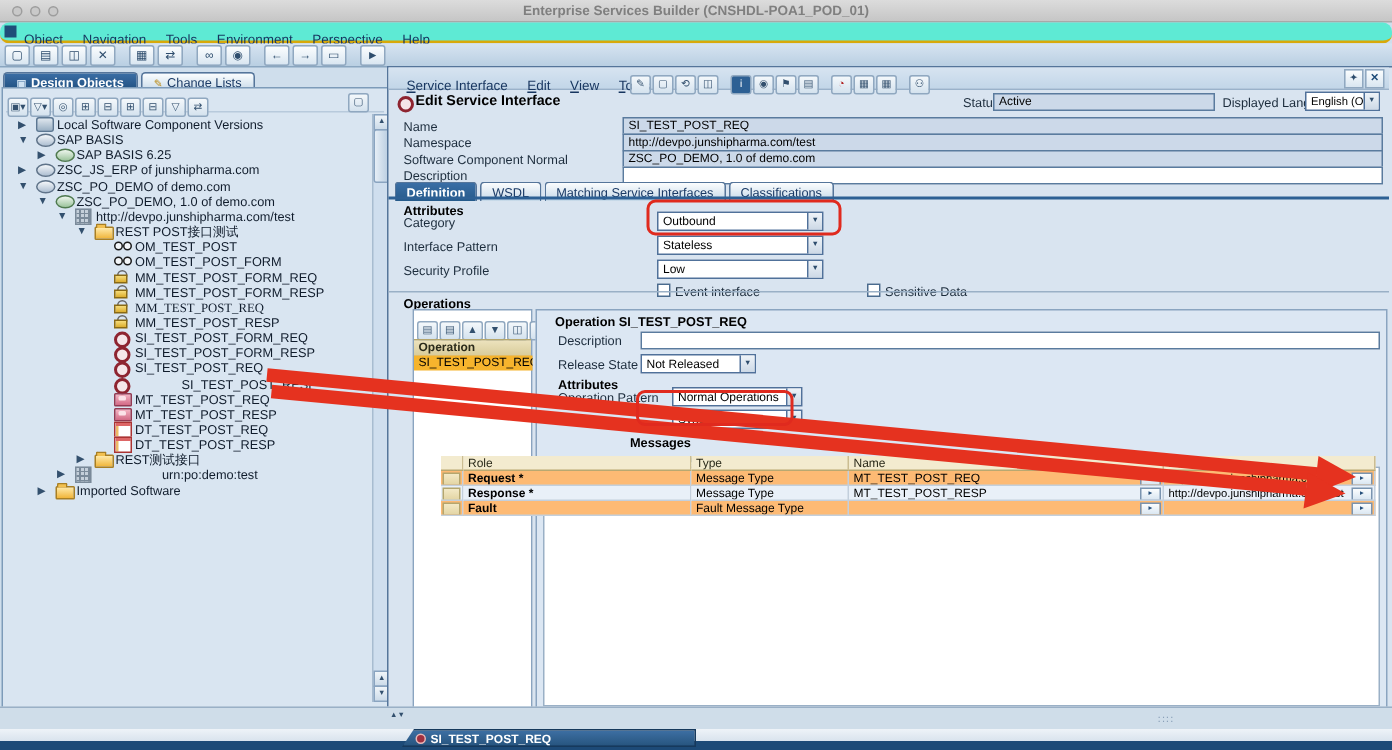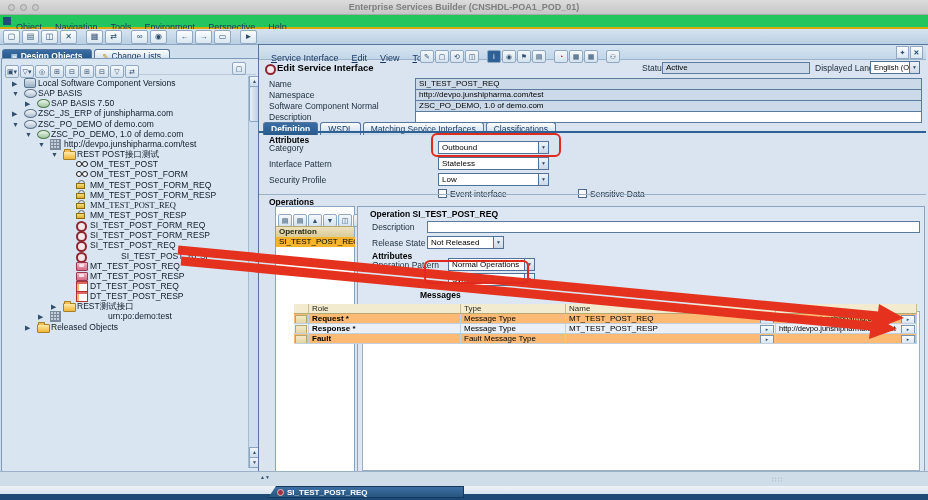--- a/index.html
+++ b/index.html
@@ -6,21 +6,21 @@
   #screen{position:relative;width:928px;height:500px;background:#cfdeec;overflow:hidden;
     font-family:"Liberation Sans",sans-serif;outline:1px solid #6b87a3;
     -webkit-font-smoothing:antialiased;}
   .abs{position:absolute;}
   
   #titlebar{left:0;top:0;width:928px;height:14px;background:linear-gradient(#dcdcdc,#c6c6c6);
     border-bottom:1px solid #a8a8a8;}
   .tl-dot{position:absolute;top:4px;width:7px;height:7px;border-radius:50%;
     background:#c9c9c9;border:1px solid #9d9d9d;box-sizing:border-box;}
   #title-text{width:100%;text-align:center;font-size:9px;font-weight:bold;color:#7f7f7f;line-height:14px;}
-  #menubar{left:0;top:15px;width:928px;height:12px;background:#22c55e;border-bottom:2px solid #d8a90a;}
+  #menubar{left:0;top:15px;width:928px;height:12px;background:#5eead4;border-bottom:2px solid #d8a90a;border-radius:6px;}
   #menubar .msq{position:absolute;left:3px;top:2px;width:8px;height:8px;background:#1f4e79;}
   .menu-item{display:inline-block;font-size:9px;color:#16355f;margin-right:13px;cursor:default;}
   .menu-item u{text-decoration:underline;}
   #menu-items{position:absolute;left:16px;top:1px;}
   #main-toolbar{left:0;top:29px;width:928px;height:15px;background:linear-gradient(#d7e4f1,#b9cfe2);
     border-bottom:1px solid #8aa6c0;}
   .tbtn{position:relative;display:inline-block;width:15px;height:12px;margin:1px 1px 0 1px;
     background:linear-gradient(#fbfdfe,#d9e6f1);border:1px solid #90a8c0;border-radius:2px;
     font-size:8px;line-height:12px;text-align:center;color:#2e4d6d;vertical-align:top;}
   .tsep{display:inline-block;width:7px;}
@@ -166,21 +166,21 @@
           <span class="tlabel" style="left: 36px;">Local Software Component Versions</span>
         </div>
         <div class="trow" style="top: 12.15px; left: 0px; width: 245px;">
           <span class="texp" style="left: 10px;">▼</span>
           <span class="ti ic-prod" style="left: 22px;"></span>
           <span class="tlabel" style="left: 36px;">SAP BASIS</span>
         </div>
         <div class="trow" style="top: 22.3px; left: 0px; width: 245px;">
           <span class="texp" style="left: 23px;">▶</span>
           <span class="ti ic-swcv" style="left: 35px;"></span>
-          <span class="tlabel" style="left: 49px;">SAP BASIS 7.50</span>
+          <span class="tlabel" style="left: 49px;">SAP BASIS 6.25</span>
         </div>
         <div class="trow" style="top: 32.45px; left: 0px; width: 245px;">
           <span class="texp" style="left: 10px;">▶</span>
           <span class="ti ic-prod" style="left: 22px;"></span>
           <span class="tlabel" style="left: 36px;">ZSC_JS_ERP of junshipharma.com</span>
         </div>
         <div class="trow" style="top: 42.6px; left: 0px; width: 245px;">
           <span class="texp" style="left: 10px;">▼</span>
           <span class="ti ic-prod" style="left: 22px;"></span>
           <span class="tlabel" style="left: 36px;">ZSC_PO_DEMO of demo.com</span>
@@ -276,21 +276,21 @@
           <span class="tlabel" style="left: 75px;">REST测试接口</span>
         </div>
         <div class="trow" style="top: 235.45px; left: 0px; width: 245px;">
           <span class="texp" style="left: 36px;">▶</span>
           <span class="ti ic-ns" style="left: 48px;"></span>
           <span class="tlabel" style="left: 62px; margin-left: 44px;">urn:po:demo:test</span>
         </div>
         <div class="trow" style="top: 245.6px; left: 0px; width: 245px;">
           <span class="texp" style="left: 23px;">▶</span>
           <span class="ti ic-folder" style="left: 35px;"></span>
-          <span class="tlabel" style="left: 49px;">Released Objects</span>
+          <span class="tlabel" style="left: 49px;">Imported Software</span>
         </div>
       </div>
     <div class="abs" id="lscroll">
       <span class="scbtn" style="top:0;">▲</span>
       <div id="lthumb"></div>
       <span class="scbtn" style="bottom:10px;">▲</span>
       <span class="scbtn" style="bottom:0;">▼</span>
     </div>
   </div>
 

